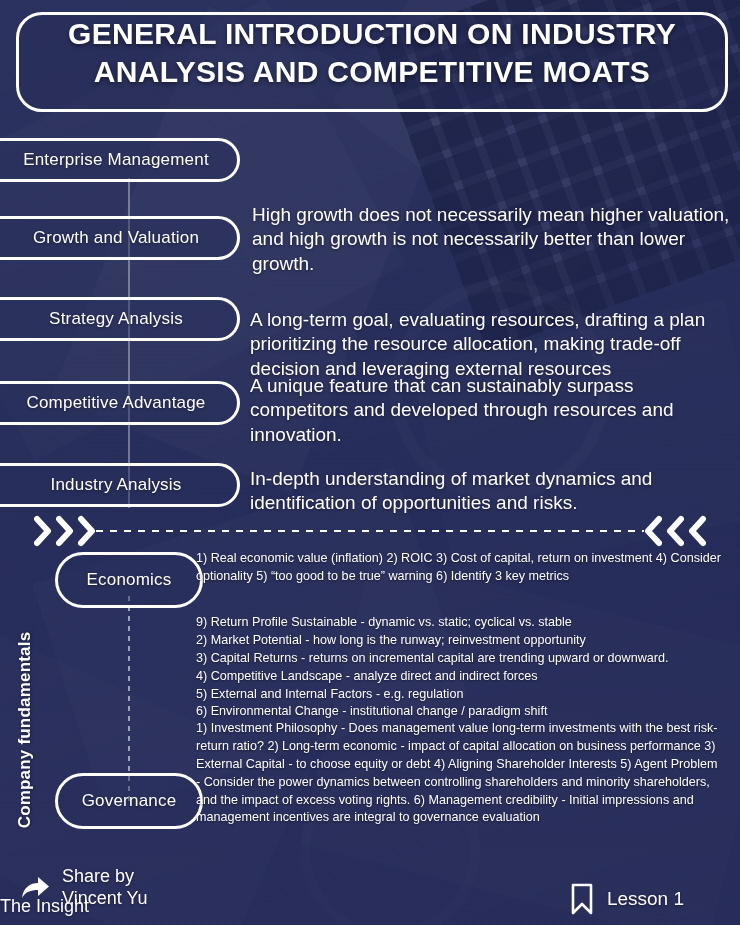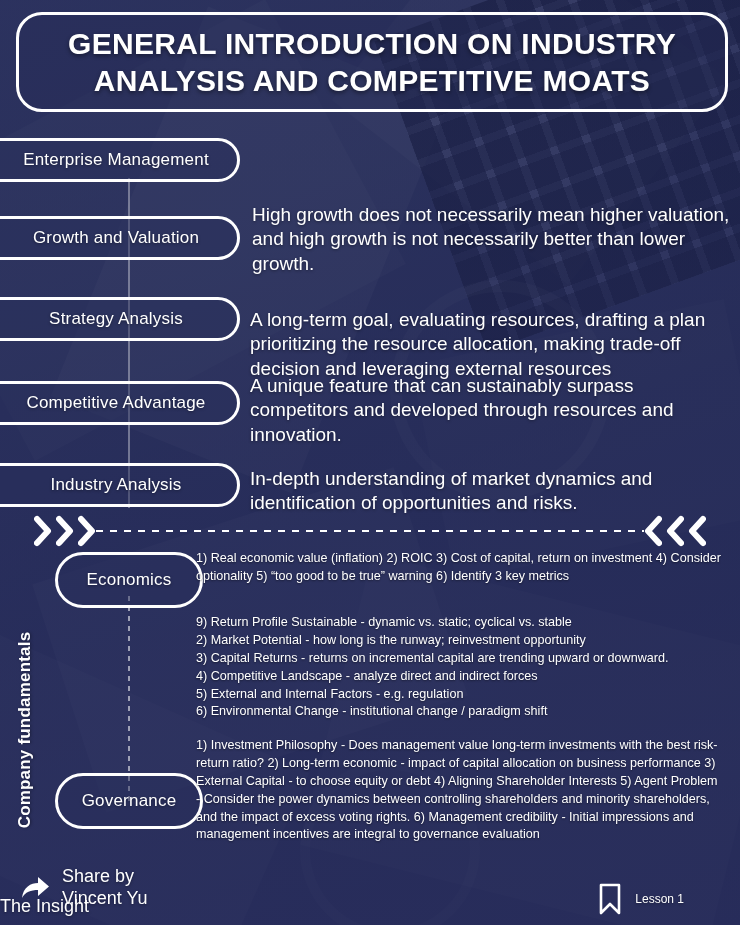--- a/index.html
+++ b/index.html
@@ -54,21 +54,21 @@
     background:linear-gradient(180deg, rgba(32,38,80,0.55) 0%, rgba(35,41,85,0.62) 45%, rgba(40,45,92,0.70) 100%);
   }
 
   
   #page { position:relative; z-index:2; width:740px; height:925px; }
 
   
   .title-box{
     position:absolute; left:16px; top:12px; width:712px; height:100px;
     border:3px solid #ffffff; border-radius:26px;
-    display:flex; align-items:center; justify-content:center;
+    display:flex; justify-content:center;
     background:rgba(36,42,86,0.35);
   }
   .title-text{
     font-size:30px; font-weight:bold; line-height:1.25;
     letter-spacing:.3px; text-align:center; text-transform:uppercase;
     text-shadow:0 2px 4px rgba(0,0,0,.45);
   }
 
   
   .vline-top{
@@ -140,21 +140,21 @@
   }
   .share-text{ font-size:18px; line-height:1.22; text-shadow:0 1px 3px rgba(0,0,0,.4); }
   .insight{
     position:absolute; left:0; right:0; top:28px; text-align:left;
     font-size:18px; text-shadow:0 1px 3px rgba(0,0,0,.4);
   }
   .lesson-wrap{
     position:absolute; right:24px; top:14px;
     display:flex; align-items:center; gap:12px;
   }
-  .lesson-text{ font-size:12px; text-shadow:0 1px 3px rgba(0,0,0,.4); }
+  .lesson-text{ font-size:19px; text-shadow:0 1px 3px rgba(0,0,0,.4); }
 </style>
 </head>
 <body>
 
 <div id="bg">
   <div class="bg-base"></div>
   <div class="bg-panel p1"></div>
   <div class="bg-panel p2"></div>
   <div class="bg-panel p3"></div>
   <div class="bg-panel p4"></div>
@@ -242,21 +242,21 @@
     <span class="ln">2) Market Potential - how long is the runway; reinvestment opportunity</span>
     <span class="ln">3) Capital Returns - returns on incremental capital are trending upward or downward.</span>
     <span class="ln">4) Competitive Landscape - analyze direct and indirect forces</span>
     <span class="ln">5) External and Internal Factors - e.g. regulation</span>
     <span class="ln">6) Environmental Change - institutional change / paradigm shift</span>
   </div>
 
   <div class="pill pill-bot" style="top:773px;">
     <span>Governance</span>
   </div>
-  <div class="detail" style="top:737px;">
+  <div class="detail" style="top:720px;">
     <span class="ln">1) Investment Philosophy - Does management value long-term investments with the best risk-return ratio?  2) Long-term economic - impact of capital allocation on business performance  3) External Capital -  to choose equity or debt 4) Aligning Shareholder Interests 5) Agent Problem - Consider the power dynamics between controlling shareholders and minority shareholders, and the impact of excess voting rights. 6) Management credibility -  Initial impressions and management incentives are integral to governance evaluation</span>
   </div>
 
   <div class="footer">
     <div class="share-wrap">
       <svg width="34" height="34" viewBox="0 0 34 34">
         <path d="M4 27 C5 16, 13 12, 20 12 L20 6 L31 15.5 L20 25 L20 19 C13 19, 7 21, 4 27 Z" fill="#ffffff"></path>
       </svg>
       <div class="share-text">
         <div>Share by</div>

